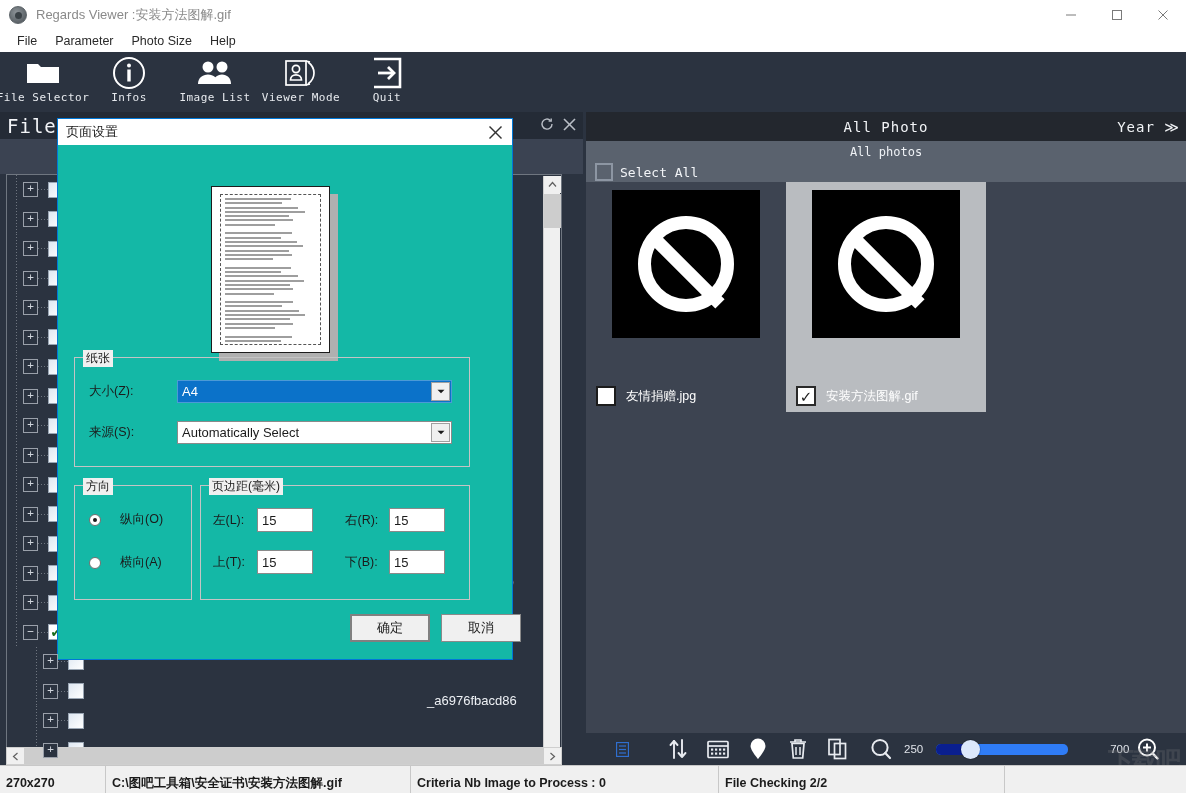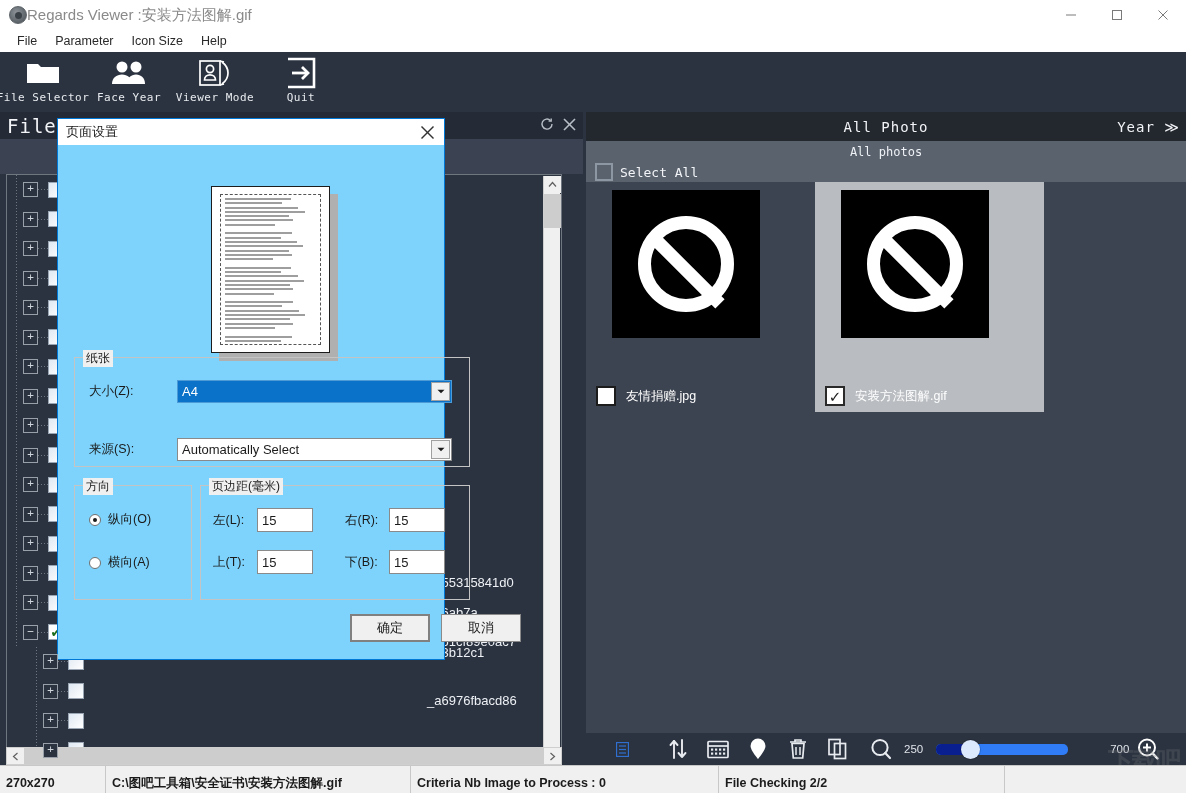--- a/index.html
+++ b/index.html
@@ -12,21 +12,21 @@
   
   #titlebar{
     position:absolute;left:0;top:0;width:1186px;height:30px;background:#ffffff;
     border-bottom:1px solid #ffffff;display:flex;align-items:center;
   }
   #app-logo{width:18px;height:18px;border-radius:50%;margin-left:9px;
     background:radial-gradient(circle at 40% 35%,#8e9499 0%,#6d7479 45%,#4a5055 100%);
     border:1px solid #5c6368;box-sizing:border-box;position:relative;}
   #app-logo:after{content:"";position:absolute;left:5px;top:5px;width:7px;height:7px;
     border-radius:50%;background:#3a4146;}
-  #title-text{font-size:15px;color:#8a8a8a;white-space:nowrap;}
+  #title-text{margin-left:9px;font-size:13px;color:#8a8a8a;white-space:nowrap;}
   .wbtn{width:46px;height:30px;display:flex;align-items:center;justify-content:center;
     color:#7a7a7a;font-size:14px;}
   #wbtns{position:absolute;right:0;top:0;display:flex;}
   
   #menubar{position:absolute;left:0;top:30px;width:1186px;height:22px;background:#fff;
     display:flex;align-items:center;padding-left:8px;box-sizing:border-box;}
   #menubar .mi{font-size:12.5px;color:#2a2a2a;padding:1px 9px;white-space:nowrap;}
   
   #toolbar{position:absolute;left:0;top:52px;width:1186px;height:60px;background:#2b3340;
     display:flex;align-items:flex-start;}
@@ -82,21 +82,21 @@
     color:#f2f4f7;letter-spacing:1px;}
   #rhead .ryear{position:absolute;right:6px;font-family:"DejaVu Sans Mono","Liberation Mono",monospace;
     font-size:14px;color:#f2f4f7;letter-spacing:1px;}
   #rsub{position:absolute;left:0;top:29px;width:600px;height:41px;background:#5a626e;}
   #rsub .allph{position:absolute;left:0;top:4px;width:600px;text-align:center;
     font-family:"DejaVu Sans Mono","Liberation Mono",monospace;font-size:12px;color:#eef1f5;}
   #selectall{position:absolute;left:9px;top:22px;display:flex;align-items:center;gap:7px;}
   #selectall .sbox{width:18px;height:18px;border:2px solid #8d96a3;background:#5a626e;box-sizing:border-box;}
   #selectall .slabel{font-family:"DejaVu Sans Mono","Liberation Mono",monospace;font-size:13px;color:#f2f4f7;}
   #grid{position:absolute;left:0;top:70px;width:600px;height:240px;display:flex;gap:0;}
-  .cell{width:229px;height:230px;position:relative;box-sizing:border-box;}
+  .cell{width:200px;height:230px;position:relative;box-sizing:border-box;}
   .cell.sel{background:#b9bcc0;}
   .thumb{position:absolute;left:26px;top:8px;width:148px;height:148px;background:#000;}
   .noicon{position:absolute;left:50%;top:50%;transform:translate(-50%,-50%);
     width:96px;height:96px;border-radius:50%;border:13px solid #fff;box-sizing:border-box;}
   .noicon:after{content:"";position:absolute;left:50%;top:-7px;width:13px;height:96px;
     background:#fff;transform:translateX(-50%) rotate(-45deg);transform-origin:50% 50%;}
   .cap{position:absolute;left:10px;bottom:6px;display:flex;align-items:center;gap:10px;}
   .cap .cbx{width:20px;height:20px;border:2px solid #1c1c1c;background:#ffffff;
     box-sizing:border-box;display:flex;align-items:center;justify-content:center;
     font-size:15px;color:#1c1c1c;line-height:1;}
@@ -121,21 +121,21 @@
   #watermark .wmtxt{position:absolute;right:4px;bottom:1px;font-size:9px;color:#6b6b6b;
     font-family:"Liberation Sans",sans-serif;letter-spacing:.3px;}
   #watermark .wmlogo{position:absolute;right:6px;bottom:14px;font-size:26px;color:#6f7074;
     font-weight:bold;font-family:"DejaVu Sans",sans-serif;letter-spacing:-2px;}
   
   #statusbar{position:absolute;left:0;top:765px;width:1186px;height:28px;background:#f0f0f0;
     border-top:1px solid #c8c8c8;box-sizing:border-box;display:flex;align-items:stretch;}
   .scell{border-right:1px solid #c8c8c8;display:flex;align-items:center;padding:17px 6px;
     font-size:12.5px;color:#1b1b1b;box-sizing:border-box;white-space:nowrap;overflow:hidden;font-weight:bold;}
   
-  #dialog{position:absolute;left:57px;top:118px;width:388px;height:542px;background:#7dd3fc;
+  #dialog{position:absolute;left:57px;top:118px;width:456px;height:542px;background:#14b8a6;
     border:1px solid #0078d7;box-sizing:border-box;}
   #dlgtitle{height:26px;background:#ffffff;display:flex;align-items:center;position:relative;}
   #dlgtitle .dt{font-size:13px;color:#1b1b1b;margin-left:8px;}
   #dlgclose{position:absolute;right:7px;top:3px;width:20px;height:20px;display:flex;
     align-items:center;justify-content:center;color:#333;font-size:15px;}
   #preview{position:relative;height:200px;}
   #pvpaper{position:absolute;left:153px;top:41px;width:119px;height:167px;background:#fff;
     border:1px solid #1c1c1c;box-sizing:border-box;}
   #pvshadow{position:absolute;left:161px;top:49px;width:119px;height:167px;background:#b0b0b0;}
   #pvmargin{position:absolute;left:8px;top:7px;right:8px;bottom:7px;
@@ -150,21 +150,21 @@
   .frow{position:absolute;display:flex;align-items:center;}
   .flbl{font-size:12.5px;color:#1b1b1b;}
   .combo{height:23px;border:1px solid #8a8a8a;background:#fff;box-sizing:border-box;
     display:flex;align-items:center;position:relative;}
   .combo .ctext{font-size:13px;color:#1b1b1b;padding-left:4px;}
   .combo.sel{background:#0b72c9;border-color:#4c9ad6;}
   .combo.sel .ctext{color:#ffffff;}
   .carrow{position:absolute;right:1px;top:1px;width:19px;height:19px;background:#f0f0f0;
     border:1px solid #a0a0a0;box-sizing:border-box;display:flex;align-items:center;
     justify-content:center;}
-  .radio{display:flex;align-items:center;gap:7px;}
+  .radio{display:flex;align-items:center;gap:19px;}
   .rdot{width:12px;height:12px;border-radius:50%;border:1px solid #707070;background:#fff;
     box-sizing:border-box;position:relative;}
   .rdot.on:after{content:"";position:absolute;left:3px;top:3px;width:4px;height:4px;
     border-radius:50%;background:#1b1b1b;}
   .rlbl{font-size:12.5px;color:#1b1b1b;}
   .numfield{width:56px;height:24px;border:1px solid #8a8a8a;background:#fff;box-sizing:border-box;
     display:flex;align-items:center;padding-left:4px;font-size:13px;color:#1b1b1b;}
   .dbtn{width:80px;height:28px;border:1px solid #8a8a8a;background:#f0f0f0;box-sizing:border-box;
     display:flex;align-items:center;justify-content:center;font-size:13px;color:#1b1b1b;}
   #btnok{position:absolute;left:292px;top:495px;border:2px solid #808080;}
@@ -192,46 +192,56 @@
           <line x1="1.5" y1="1.5" x2="10.5" y2="10.5" stroke="#7a7a7a" stroke-width="1"></line>
           <line x1="10.5" y1="1.5" x2="1.5" y2="10.5" stroke="#7a7a7a" stroke-width="1"></line>
         </svg>
     </div>
   </div>
 </div>
 
 <div id="menubar">
   <div class="mi">File</div>
   <div class="mi">Parameter</div>
-  <div class="mi">Icon Size</div>
+  <div class="mi">Photo Size</div>
   <div class="mi">Help</div>
 </div>
 
 <div id="toolbar">
 
   <div class="tbitem">
     <div class="tbicon">
       <svg width="36" height="28" viewBox="0 0 36 28">
           <path d="M2 5h11l3 3h18v16H2z" fill="#ffffff"></path>
         </svg>
     </div>
     <div class="tlabel">File Selector</div>
   </div>
 
+  <div class="tbitem">
+    <div class="tbicon">
+      <svg width="34" height="34" viewBox="0 0 34 34">
+          <circle cx="17" cy="17" r="15" fill="none" stroke="#fff" stroke-width="2"></circle>
+          <circle cx="17" cy="9.5" r="2" fill="#fff"></circle>
+          <rect x="15.3" y="13.5" width="3.4" height="12" fill="#fff"></rect>
+        </svg>
+    </div>
+    <div class="tlabel">Infos</div>
+  </div>
 
   <div class="tbitem">
     <div class="tbicon">
       <svg width="38" height="28" viewBox="0 0 38 28">
           <circle cx="12" cy="8" r="5.5" fill="#fff"></circle>
           <circle cx="26" cy="8" r="5.5" fill="#fff"></circle>
           <path d="M2 25c0-6 4.5-9.5 10-9.5s10 3.5 10 9.5z" fill="#fff"></path>
           <path d="M17 25c0-6 4-9.5 9-9.5s9 3.5 9 9.5z" fill="#fff"></path>
         </svg>
     </div>
-    <div class="tlabel">Face Year</div>
+    <div class="tlabel">Image List</div>
   </div>
 
 
   <div class="tbitem">
     <div class="tbicon">
       <svg width="36" height="30" viewBox="0 0 36 30">
         <rect x="3" y="3" width="20" height="24" fill="none" stroke="#fff" stroke-width="1.7"></rect>
         <circle cx="13" cy="11" r="3.6" fill="none" stroke="#fff" stroke-width="1.7"></circle>
         <path d="M7.5 22c0-3.2 2.5-5.2 5.5-5.2s5.5 2 5.5 5.2z" fill="none" stroke="#fff" stroke-width="1.7"></path>
         <path d="M25 4c4 3 6 7 6 11s-2 8-6 11" fill="none" stroke="#fff" stroke-width="1.7"></path>
@@ -622,21 +632,21 @@
       <div class="combo sel" style="width:275px;">
         <div class="ctext">A4</div>
         <div class="carrow">
           <svg width="8" height="5" viewBox="0 0 8 5">
               <path d="M0.5 0.8L4 4.2L7.5 0.8" fill="#1b1b1b"></path>
             </svg>
         </div>
       </div>
     </div>
 
-    <div class="frow" style="left:14px;top:80px;">
+    <div class="frow" style="left:14px;top:63px;">
       <div class="flbl" style="width:88px;">来源(S):</div>
       <div class="combo" style="width:275px;">
         <div class="ctext">Automatically Select</div>
         <div class="carrow">
           <svg width="8" height="5" viewBox="0 0 8 5">
               <path d="M0.5 0.8L4 4.2L7.5 0.8" fill="#1b1b1b"></path>
             </svg>
         </div>
       </div>
     </div>

